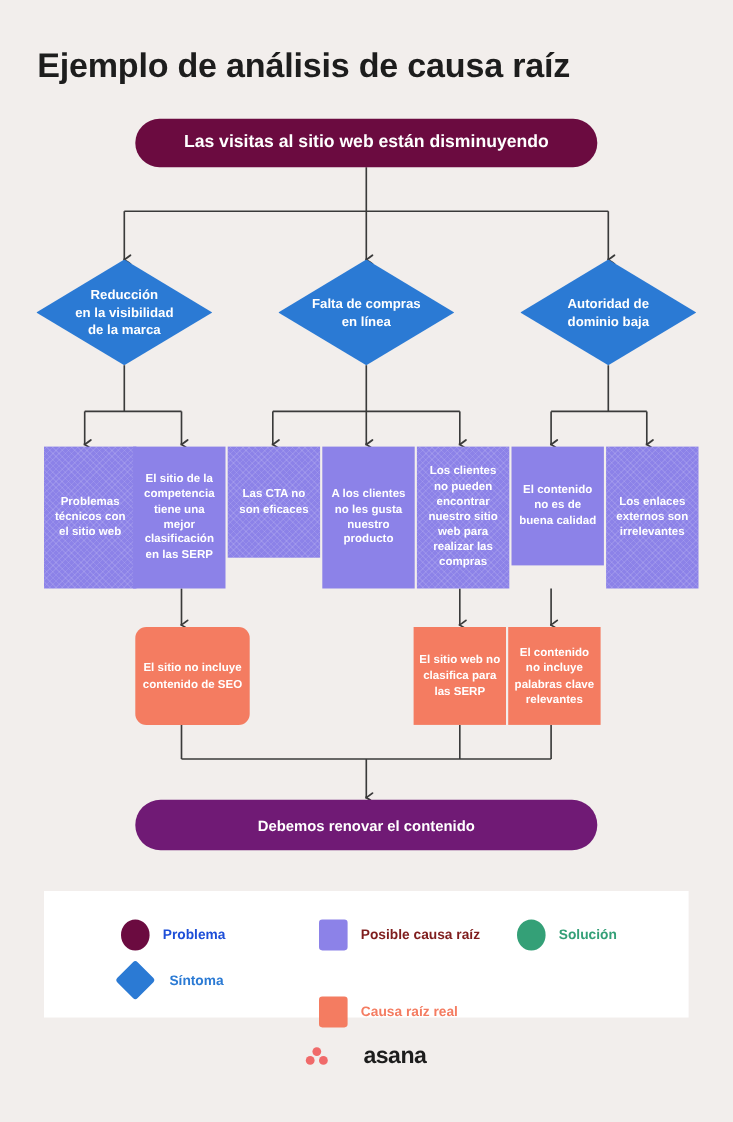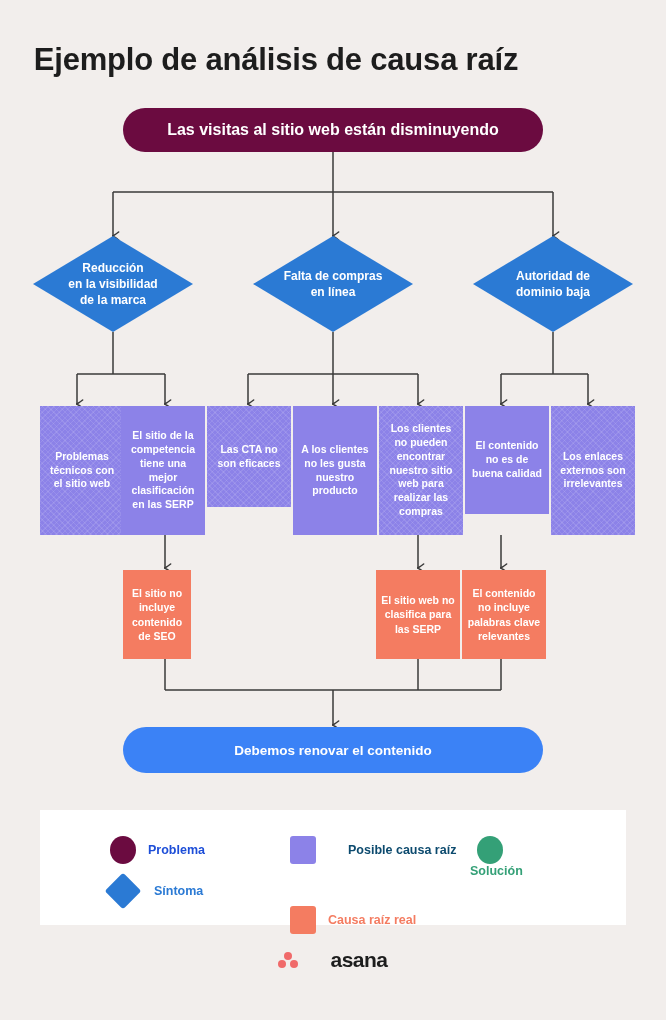--- a/index.html
+++ b/index.html
@@ -55,21 +55,21 @@
       repeating-linear-gradient(-45deg, rgba(255,255,255,.10) 0 1px, transparent 1px 4px);
   }
   .obox{
     background:#f47c61;
     font-size:10.5px;font-weight:bold;line-height:1.38;
     padding:4px 5px;
   }
 
   .solution{
     left:123px;top:727px;width:420px;height:46px;
-    background:#3b82f6;border-radius:23px;
+    background:#701a75;border-radius:23px;
     font-size:13.5px;font-weight:bold;
   }
 
   .legend{
     position:absolute;left:40px;top:810px;width:586px;height:115px;
     background:#fff;
   }
   .legend-item{position:absolute;display:flex;align-items:center;}
   .sw{flex:0 0 auto;margin-right:12px;}
   .sw-circle{width:26px;height:28px;border-radius:50%;}
@@ -170,44 +170,44 @@
   <div class="node pbox tex" style="left:379px;top:406px;width:84px;height:129px;">
     <span>Los clientes no pueden encontrar nuestro sitio web para realizar las compras</span>
   </div>
   <div class="node pbox" style="left:465px;top:406px;width:84px;height:108px;">
     <span>El contenido no es de buena calidad</span>
   </div>
   <div class="node pbox tex" style="left:551px;top:406px;width:84px;height:129px;">
     <span>Los enlaces externos son irrelevantes</span>
   </div>
 
-  <div class="node obox" style="left:123px;top:570px;width:68px;height:89px;">
+  <div class="node obox" style="left:123px;top:570px;width:104px;height:89px;border-radius:10px;">
     <span>El sitio no incluye contenido de SEO</span>
   </div>
   <div class="node obox" style="left:376px;top:570px;width:84px;height:89px;">
     <span>El sitio web no clasifica para las SERP</span>
   </div>
   <div class="node obox" style="left:462px;top:570px;width:84px;height:89px;">
     <span>El contenido no incluye palabras clave relevantes</span>
   </div>
 
   <div class="node solution">
     <span>Debemos renovar el contenido</span>
   </div>
 
   <div class="legend">
     <div class="legend-item" style="left:70px;top:26px;">
       <span class="sw sw-circle" style="background:#6b0b40;"></span>
       <span class="lg-label" style="color:#1d4ed8;">Problema</span>
     </div>
     <div class="legend-item" style="left:250px;top:26px;">
       <span class="sw sw-square" style="background:#8c82e8;"></span>
-      <span class="lg-label" style="color:#0c4a6e;margin-left:20px;">Posible causa raíz</span>
-    </div>
-    <div class="legend-item" style="left:430px;top:26px;flex-direction:column;">
+      <span class="lg-label" style="color:#7f1d1d;">Posible causa raíz</span>
+    </div>
+    <div class="legend-item" style="left:430px;top:26px;">
       <span class="sw sw-circle" style="background:#34a077;"></span>
       <span class="lg-label" style="color:#34a077;">Solución</span>
     </div>
     <div class="legend-item" style="left:70px;top:68px;">
       <span class="sw sw-diamond" style="background:#2b7ad4;"></span>
       <span class="lg-label" style="color:#2b7ad4;margin-left:6px;">Síntoma</span>
     </div>
     <div class="legend-item" style="left:250px;top:68px;margin-top:28px;">
       <span class="sw sw-square" style="background:#f47c61;"></span>
       <span class="lg-label" style="color:#f47c61;">Causa raíz real</span>

